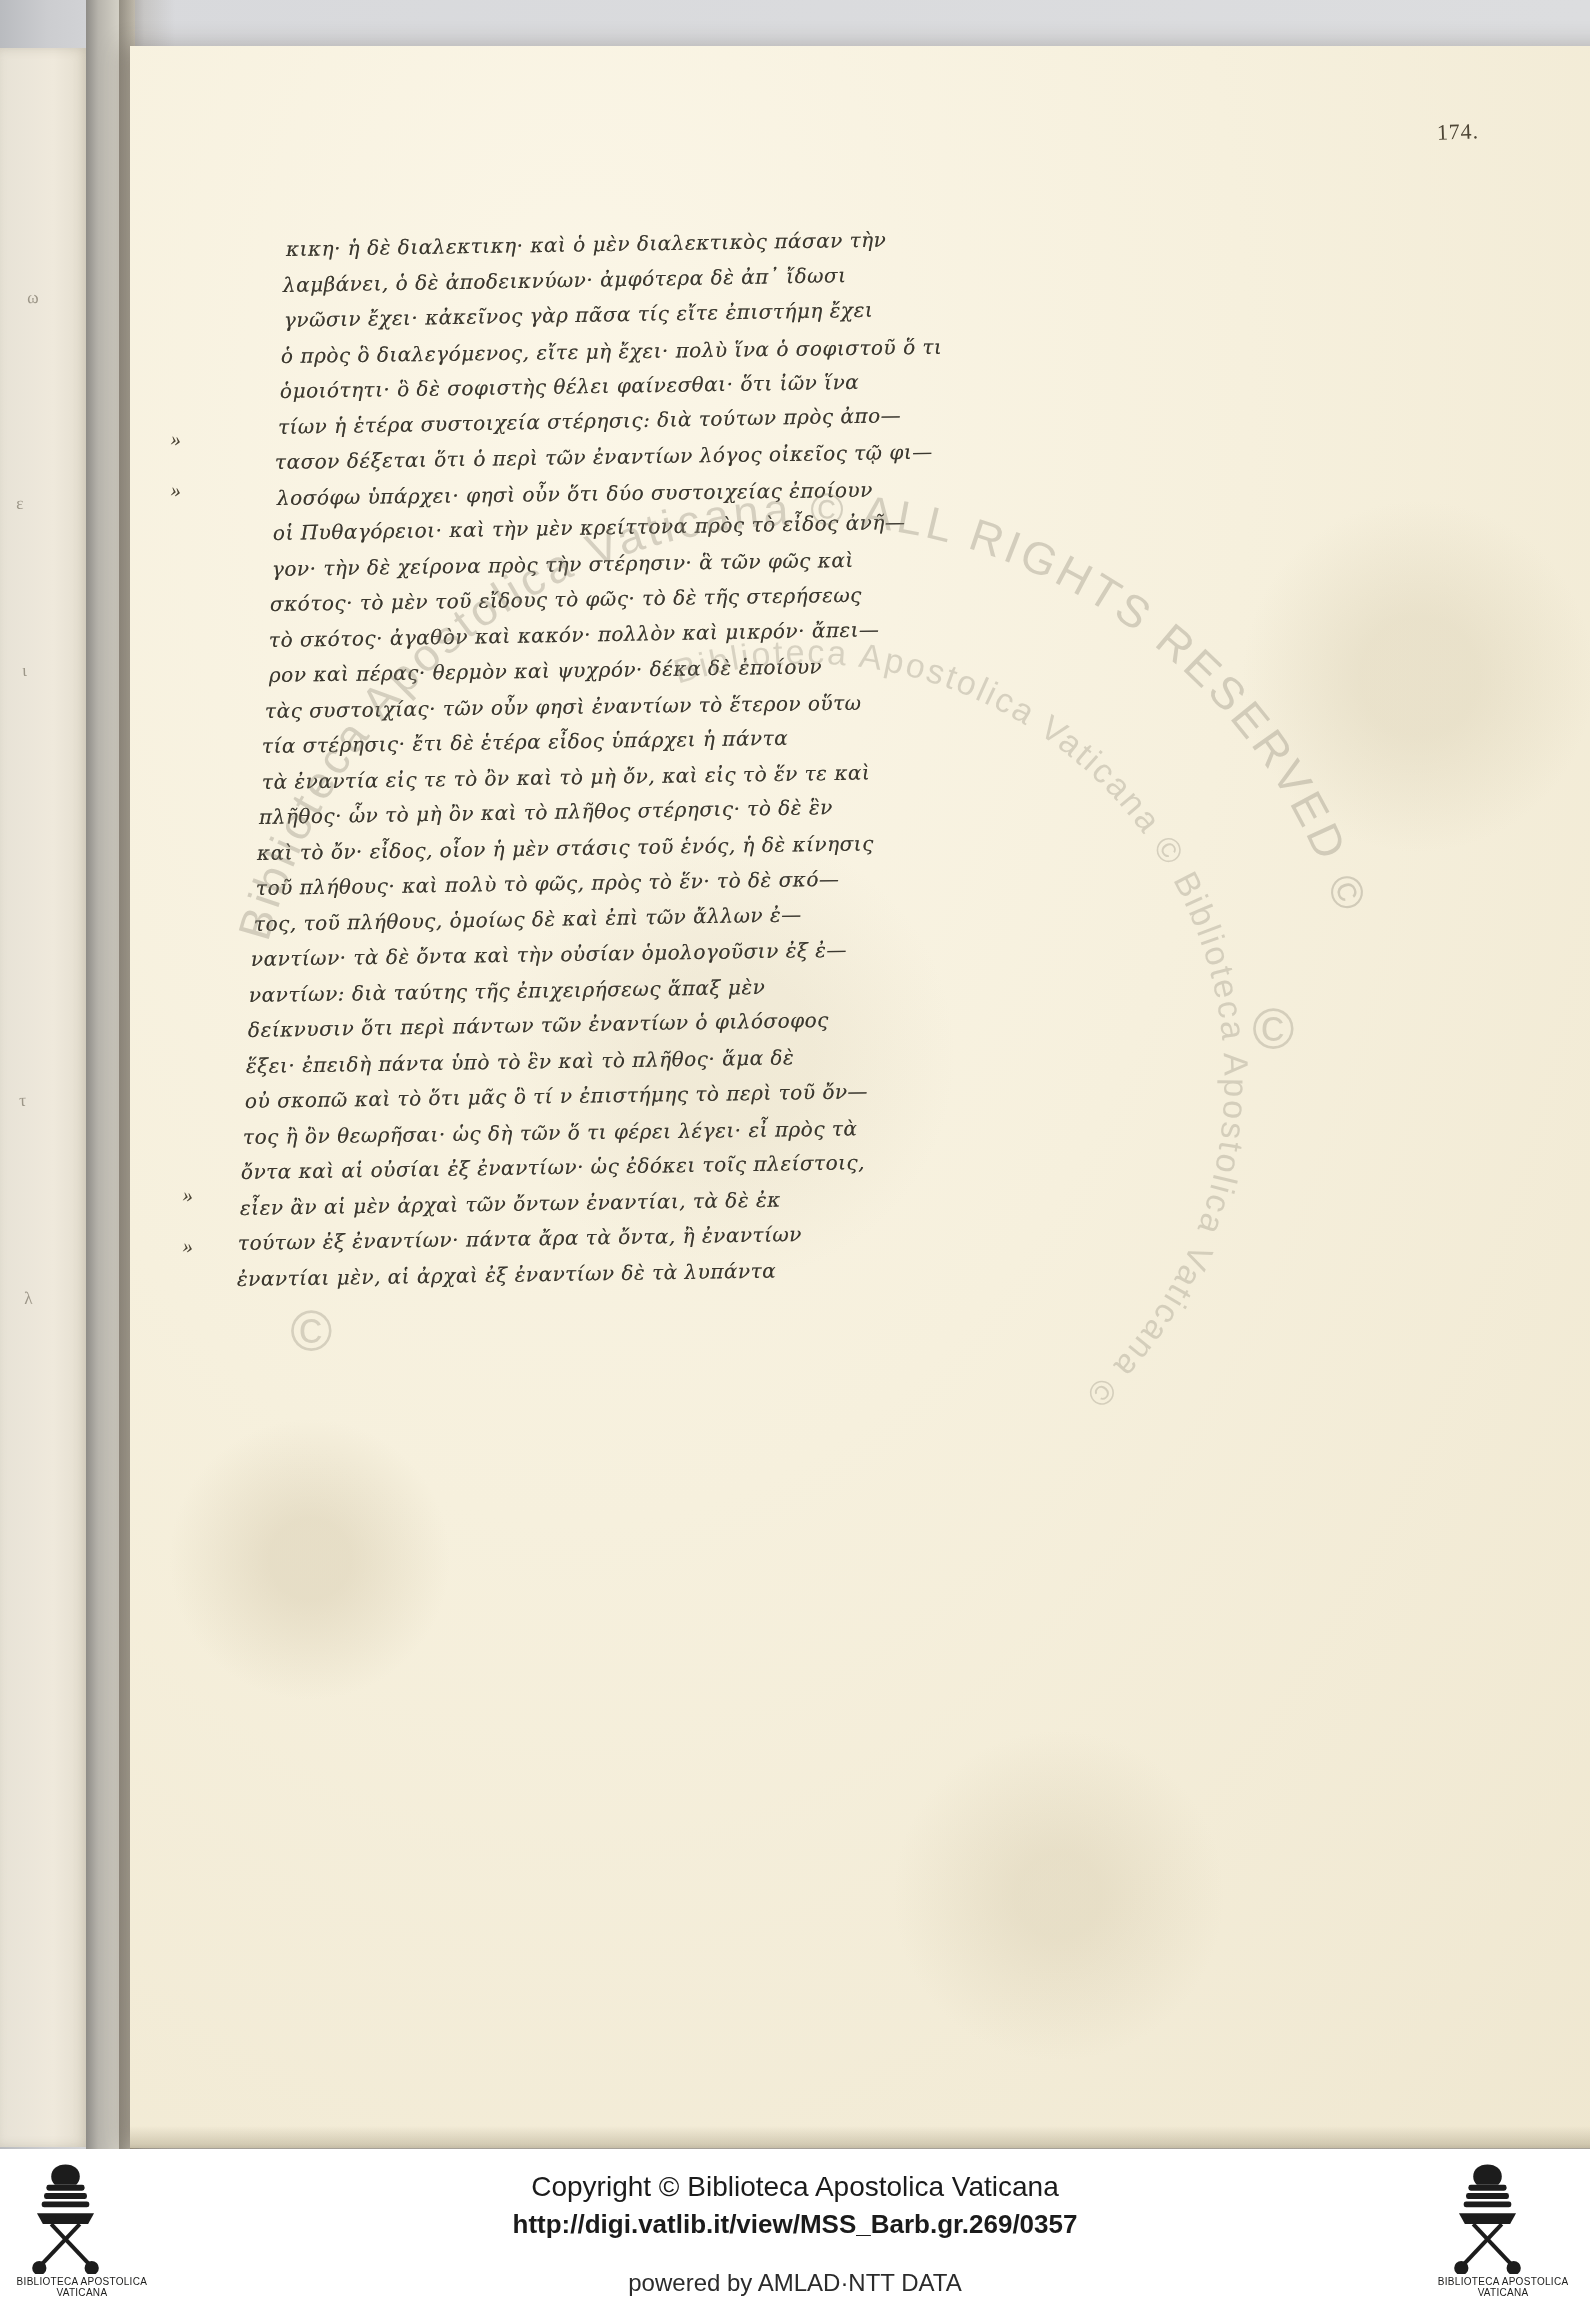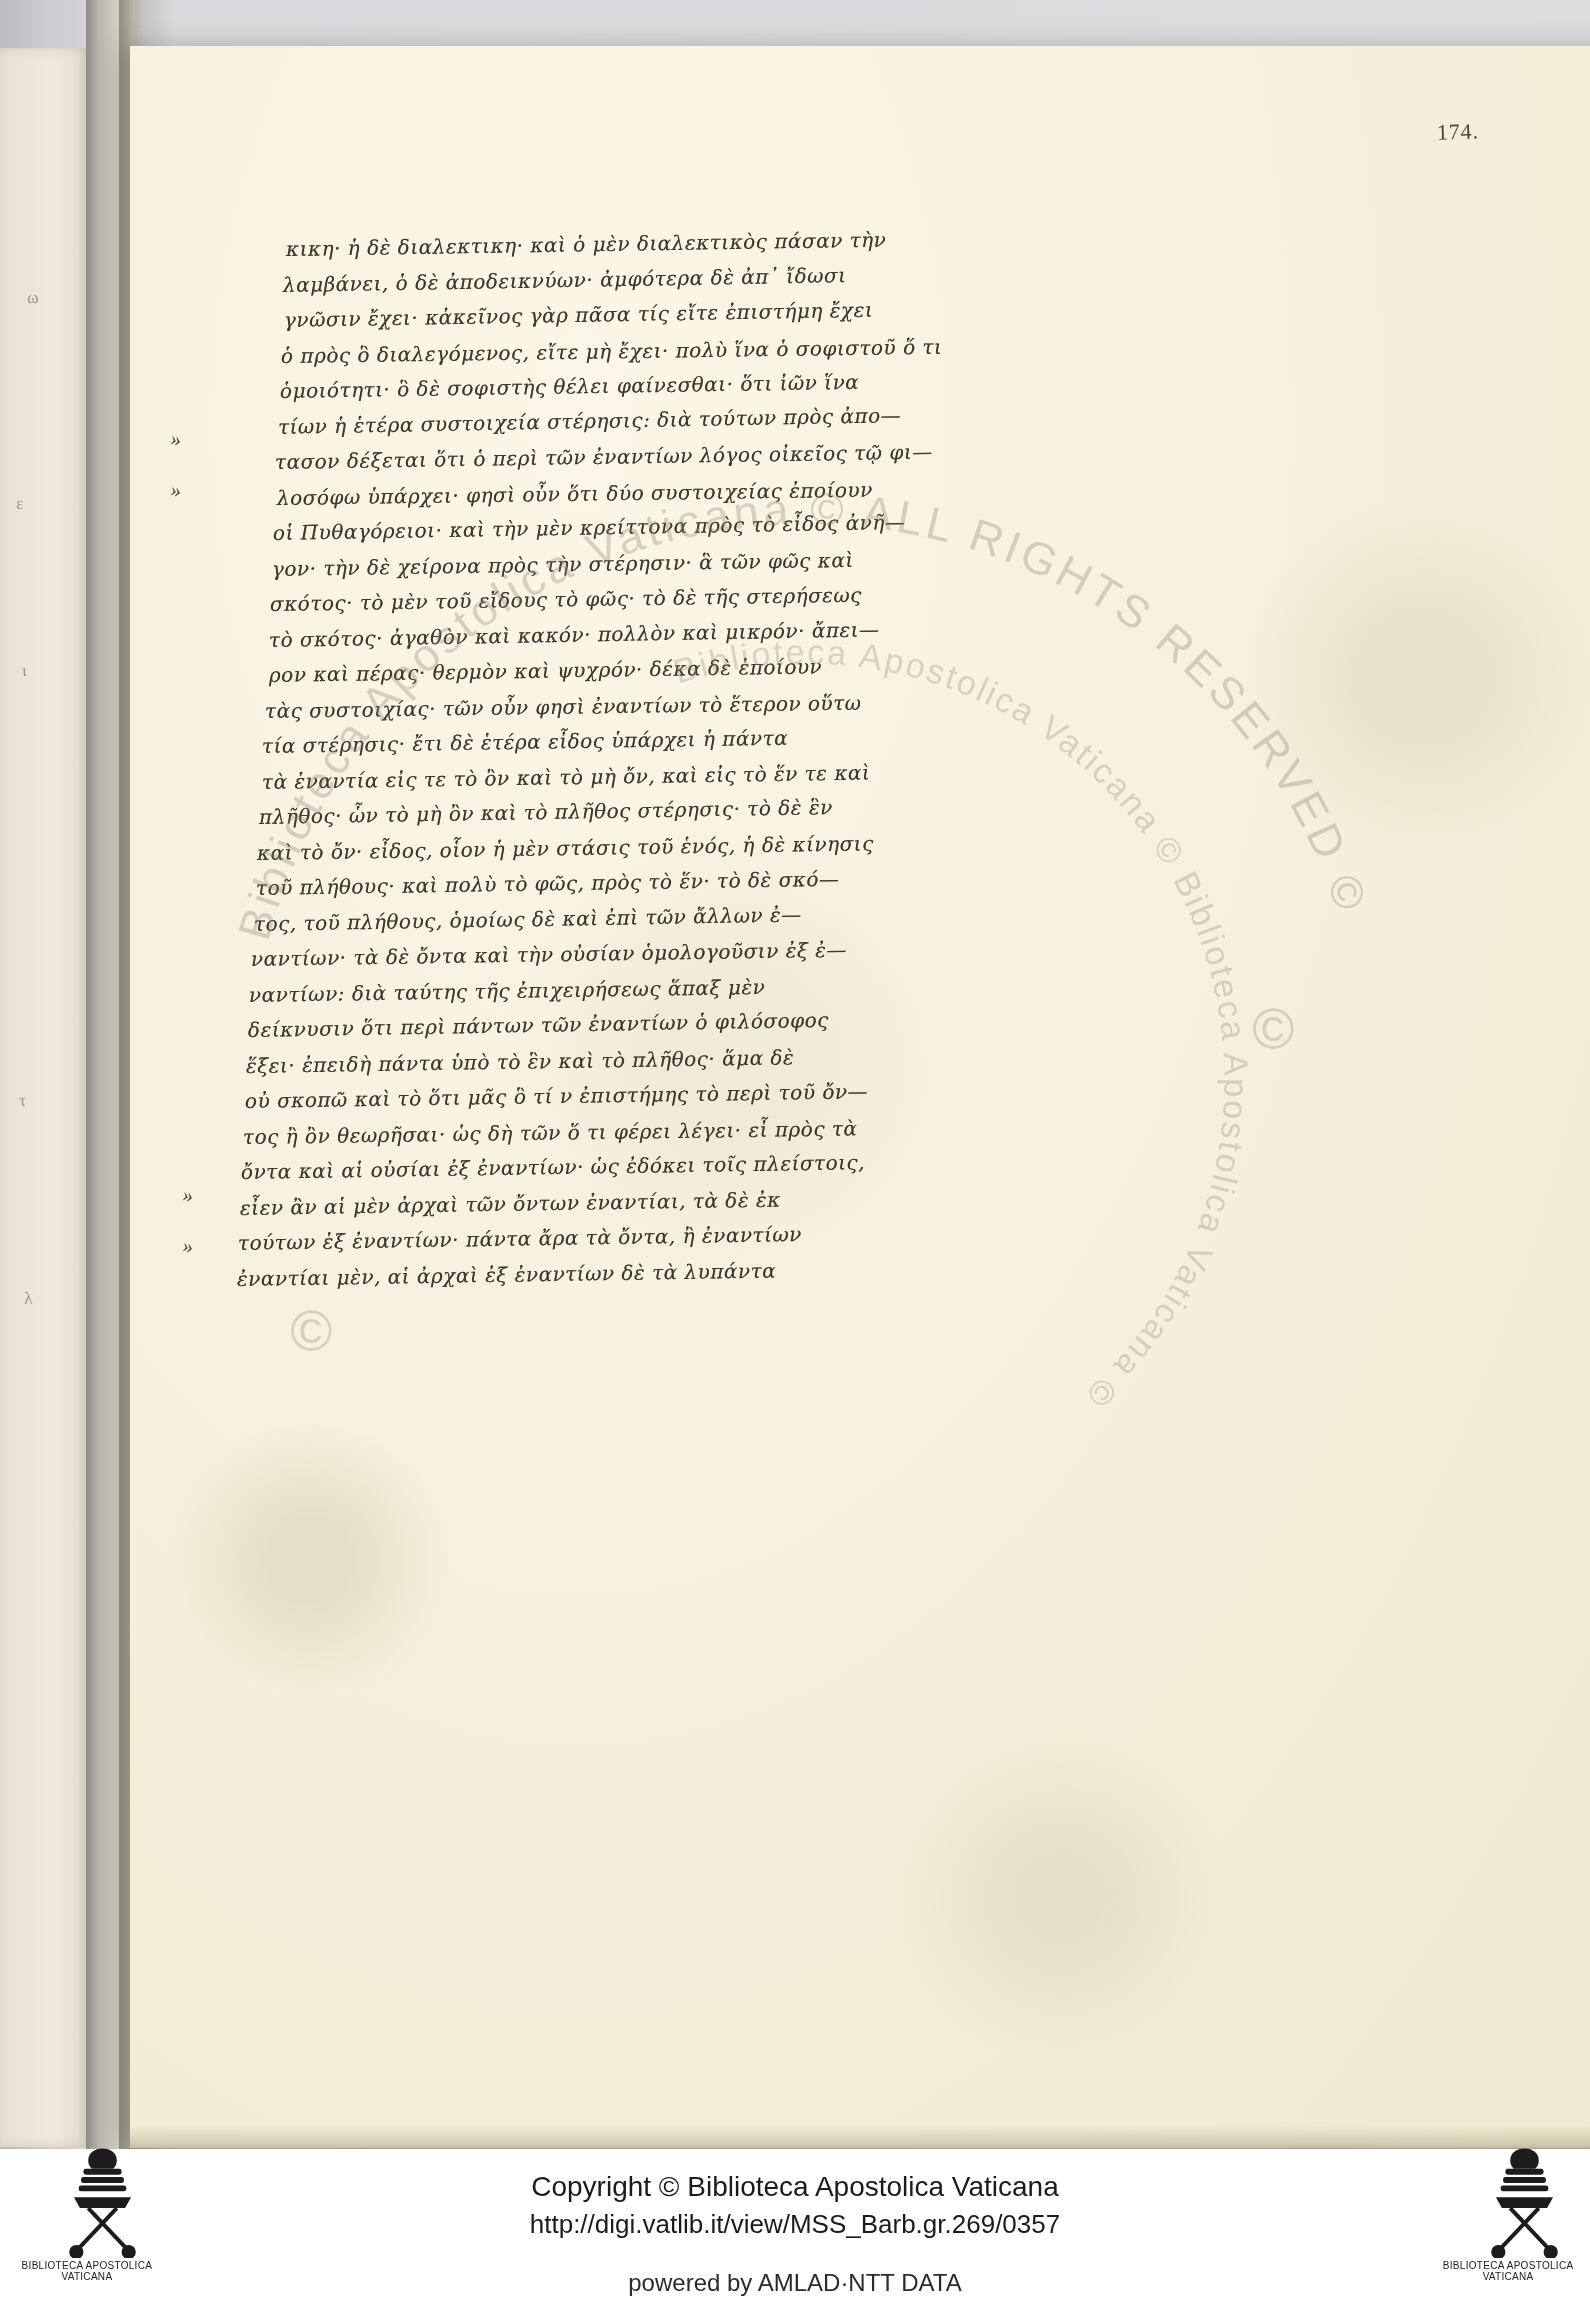--- a/index.html
+++ b/index.html
@@ -153,29 +153,29 @@
     background: #ffffff;
     display: flex;
     align-items: center;
     justify-content: center;
   }
   .footer-center {
     text-align: center;
     color: #1b1b1b;
   }
   .footer-line1 { font-size: 28px; margin-bottom: 6px; }
-  .footer-line2 { font-size: 26px; margin-bottom: 29px; }
+  .footer-line2 { font-size: 26px; margin-bottom: 29px; font-weight: bold; }
   .footer-line3 { font-size: 24px; color: #2b2b2b; }
 
   .crest {
     position: absolute;
-    bottom: 24px;
+    bottom: 8px;
     width: 156px; height: 156px;
     display: flex; flex-direction: column;
-    align-items: flex-end; justify-content: flex-start;
+    align-items: flex-start; justify-content: flex-start;
   }
   .crest.left { left: 6.4px; }
   .crest.right { right: 6.4px; }
   .crest svg { display: block; }
   .crest-caption {
     font-size: 10px;
     color: #20201f;
     letter-spacing: 0.3px;
     margin-top: 1.6px;
     text-align: center;

